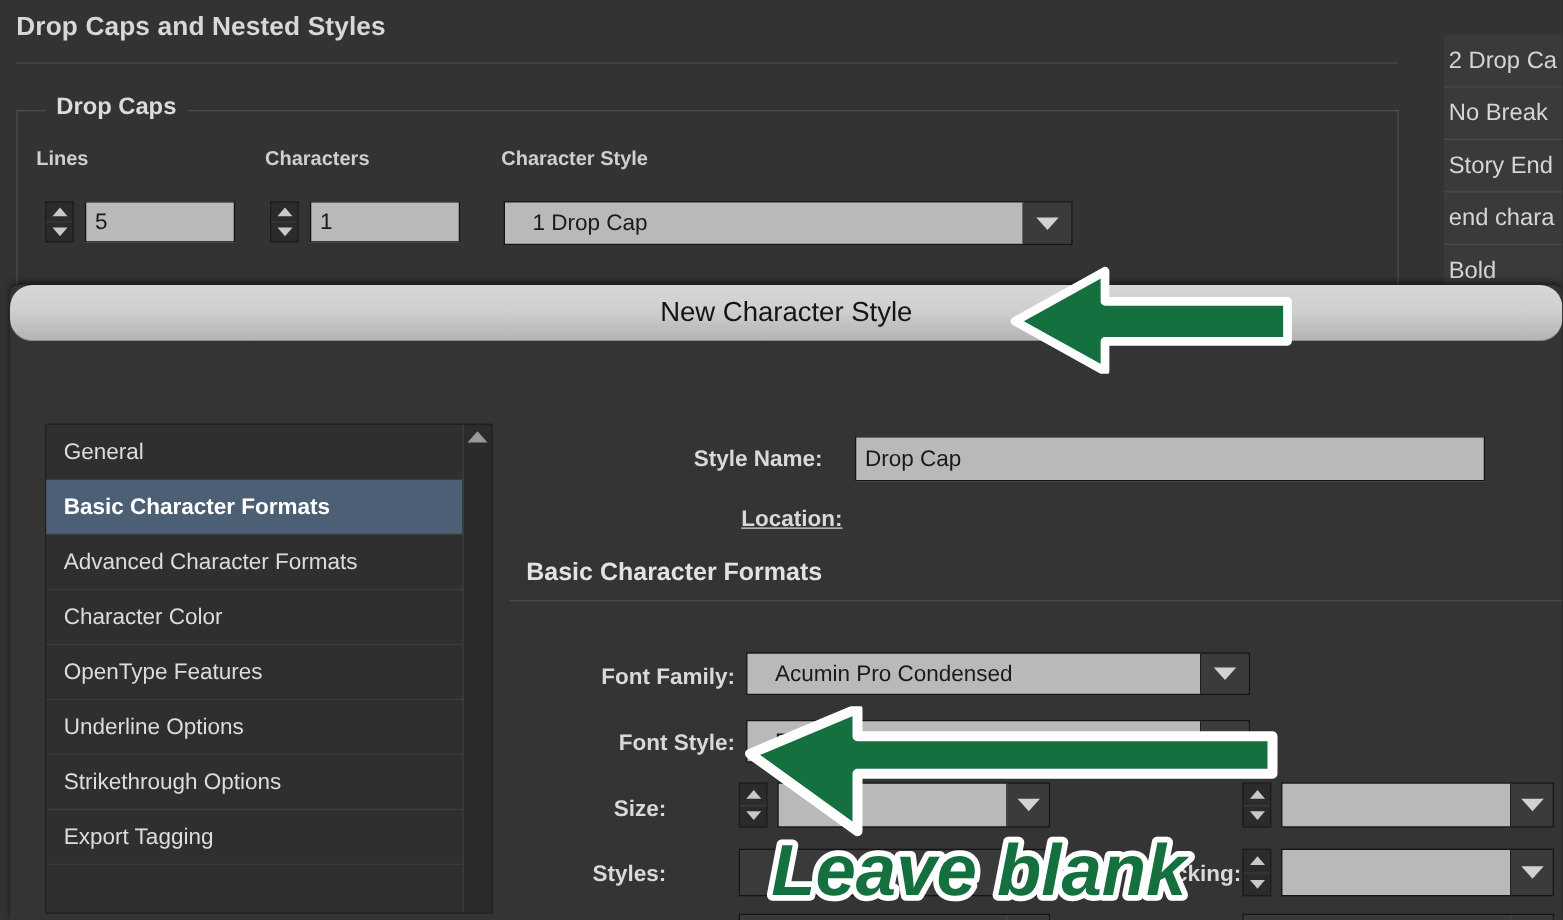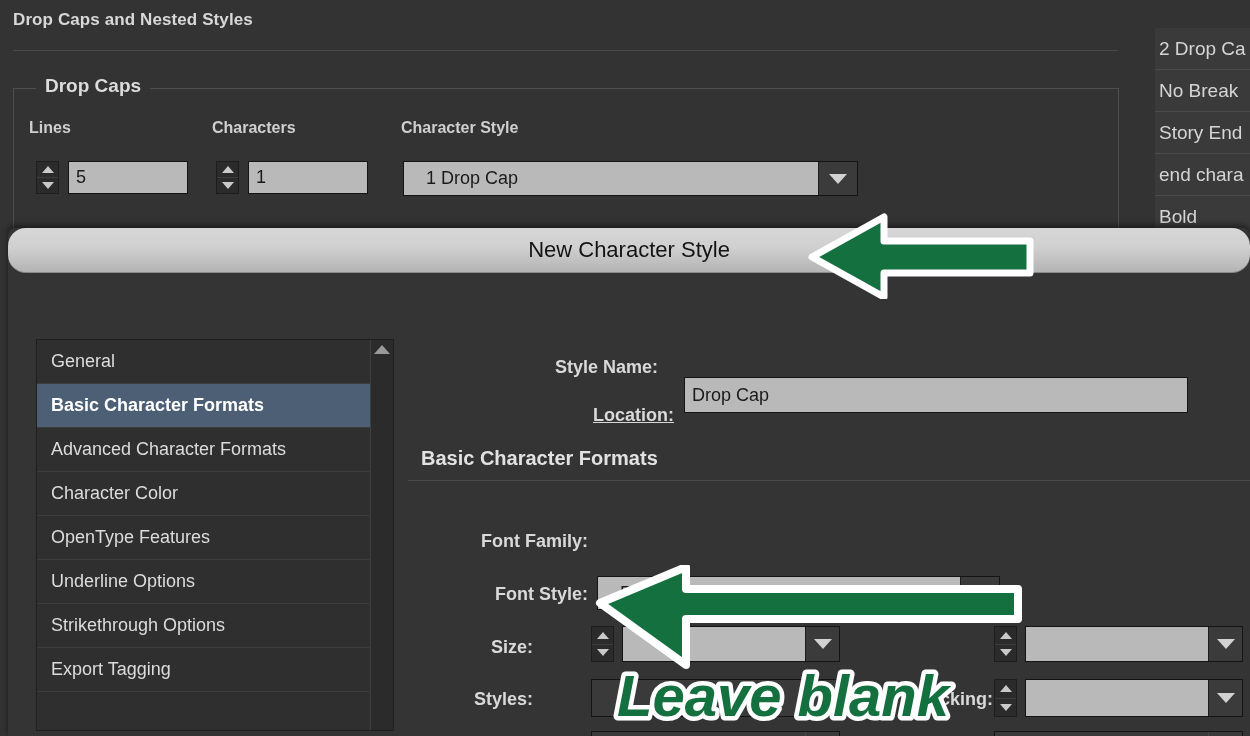--- a/index.html
+++ b/index.html
@@ -15,21 +15,21 @@
     background: #333333;
   }
 
   
   .bg-panel {
     position: absolute; left: 0; top: 0; width: 1250px; height: 240px;
     background: #333333;
   }
   .bg-title {
     position: absolute; left: 13px; top: 10px;
-    font-size: 17px; color: #d8d8d8; font-weight: 600;
+    font-size: 21px; color: #d8d8d8; font-weight: 600;
     letter-spacing: .1px;
   }
   .bg-hr {
     position: absolute; left: 13px; top: 50px; width: 1105px; height: 1px;
     background: #4a4a4a;
   }
   .fieldset {
     position: absolute; left: 13px; top: 88px; width: 1104px; height: 150px;
     border: 1px solid #4e4e4e;
     border-top-color: #4e4e4e;
@@ -252,28 +252,34 @@
           <div class="side-item">Underline Options</div>
           <div class="side-item">Strikethrough Options</div>
           <div class="side-item">Export Tagging</div>
         </div>
         <div class="side-scroll">
           <span class="tri-up"></span>
         </div>
       </div>
 
       <div class="rp-label" style="left:400px; top:84px; width:250px;">Style Name:</div>
-      <div class="txtfield" style="left:676px; top:76px; width:504px; height:36px;margin-top:28px;">Drop Cap</div>
+      <div class="txtfield" style="left:676px; top:76px; width:504px; height:36px;">Drop Cap</div>
 
       <div class="rp-label" style="left:416px; top:132px; width:250px;text-decoration:underline;">Location:</div>
 
       <div class="section-hdr" style="left:413px; top:174px;">Basic Character Formats</div>
       <div class="section-rule" style="left:400px; top:207px; width:842px;"></div>
 
       <div class="rp-label" style="left:330px; top:258px; width:250px;">Font Family:</div>
+      <div class="combo" style="left:589px; top:249px; width:403px; height:34px;">
+        <div class="combo-text">Acumin Pro Condensed</div>
+        <div class="combo-btn">
+          <span class="tri-dn"></span>
+        </div>
+      </div>
 
       <div class="rp-label" style="left:330px; top:311px; width:250px;">Font Style:</div>
       <div class="combo" style="left:589px; top:303px; width:403px; height:34px;">
         <div class="combo-text">Regular</div>
         <div class="combo-btn">
           <span class="tri-dn"></span>
         </div>
       </div>
 
       <div class="rp-label" style="left:330px; top:364px; width:195px;">Size:</div>

